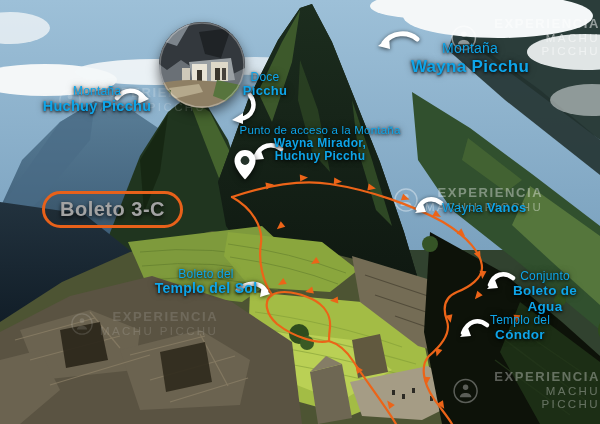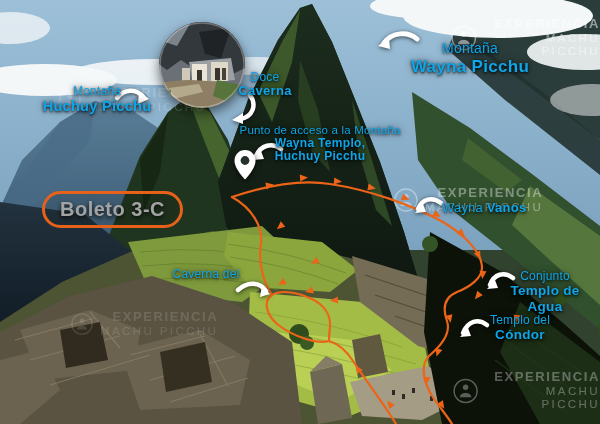--- a/index.html
+++ b/index.html
@@ -380,41 +380,42 @@
     <b>Huchuy Picchu</b>
   </div>
 
   <div class="lbl lbl-wayna">
     <span>Montaña</span>
     <b>Wayna Picchu</b>
   </div>
 
   <div class="lbl lbl-caverna">
     <span>Doce</span>
-    <b>Caverna</b>
+    <b>Picchu</b>
   </div>
 
   <div class="lbl lbl-acceso">
     <span>Punto de acceso a la Montaña</span>
-    <b>Wayna Templo,</b>
+    <b>Wayna Mirador,</b>
     <b>Huchuy Picchu</b>
   </div>
 
   <div class="lbl lbl-doce">
     <span>Wayna</span>
     <b>Vanos</b>
   </div>
 
   <div class="lbl lbl-mirador">
-    <span>Caverna del</span>
+    <span>Boleto del</span>
+    <b>Templo del Sol</b>
   </div>
 
   <div class="lbl lbl-espejos">
     <span>Conjunto</span>
-    <b>Templo de Agua</b>
+    <b>Boleto de Agua</b>
   </div>
 
   <div class="lbl lbl-condor">
     <span>Templo del</span>
     <b>Cóndor</b>
   </div>
 
   <div class="badge">
     <span>Boleto 3-C</span>
   </div>

